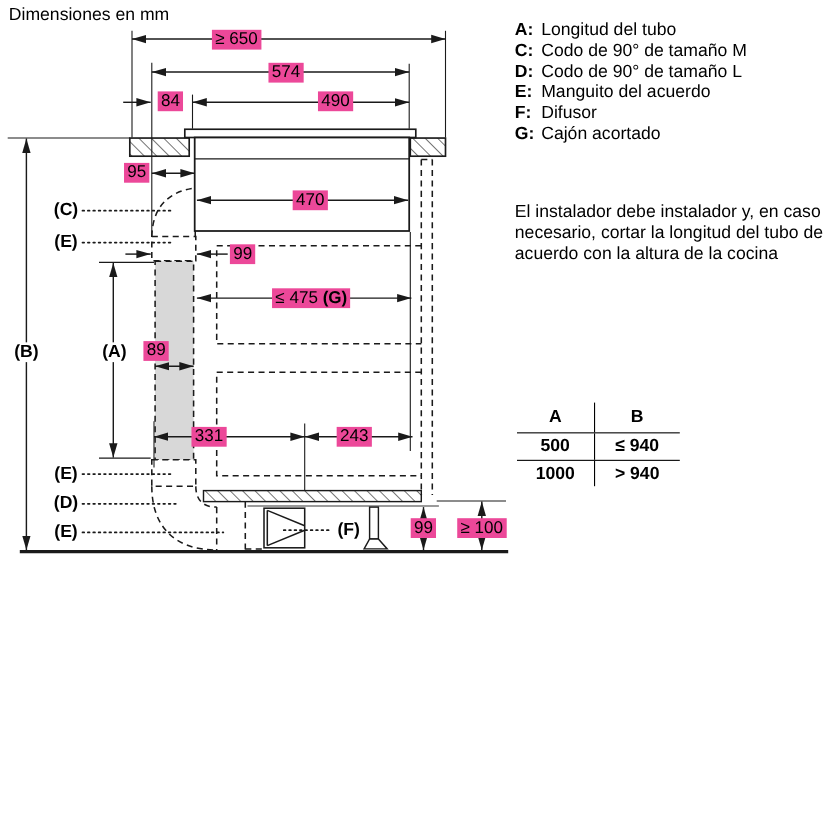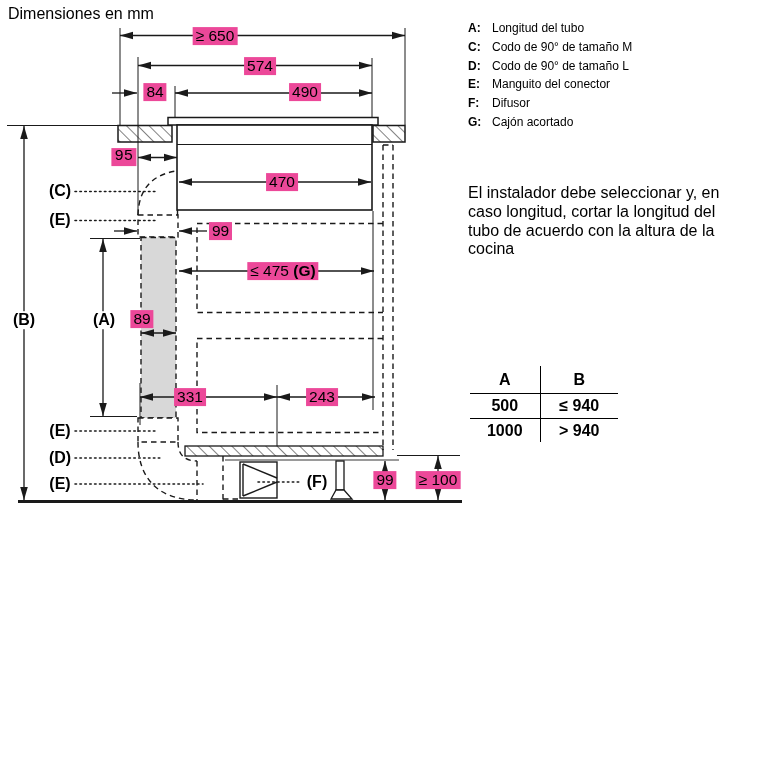--- a/index.html
+++ b/index.html
@@ -2,25 +2,25 @@
 <html><head>
 <meta charset="utf-8">
 <style>
   html,body{margin:0;padding:0;background:#fff;}
   .stage{position:relative;width:760px;height:760px;background:#fff;overflow:hidden;
          font-family:"Liberation Sans",sans-serif;color:#000;}
   .draw{position:absolute;left:0;top:0;}
   .t{position:absolute;font-size:15.5px;color:#000;white-space:nowrap;line-height:1.15;}
   .dim{transform:translate(-50%,-50%);background:#ec4899;padding:0 3px;}
   .dim.anchor-left{transform:translate(0,-50%);}
-  .dim.anchor-right{transform:translate(-100%,-50%);font-family:Liberation Mono, monospace;}
+  .dim.anchor-right{transform:translate(-100%,-50%);}
   .lbl{position:absolute;font-weight:bold;font-size:16px;transform:translate(-50%,-50%);
        background:#fff;padding:0 2px;white-space:nowrap;line-height:1.1;}
   .title{position:absolute;left:8px;top:5px;font-size:16px;}
-  .legend{position:absolute;left:468px;top:19px;font-size:12px;line-height:18.8px;}
+  .legend{position:absolute;left:468px;top:19px;font-size:16px;line-height:18.8px;}
   .leg-key{font-weight:bold;display:inline-block;min-width:24px;}
   .note{position:absolute;left:468px;top:184px;width:282px;font-size:16px;line-height:18.8px;}
   .tbl{position:absolute;left:470px;top:366px;width:148px;font-size:16px;}
   .tr{display:flex;font-weight:bold;}
   .td{text-align:center;}
   .c1{width:70px;border-right:1.5px solid #000;}
   .c2{width:78px;}
   .tr.th{font-weight:bold;height:27px;line-height:27px;border-bottom:1.5px solid #000;}
   .tr.r1{height:24px;line-height:24px;border-bottom:1.5px solid #000;}
   .tr.r2{height:23px;line-height:23px;}
@@ -157,26 +157,26 @@
   <div class="lbl" style="left:60px;top:458px">(D)</div>
   <div class="lbl" style="left:60px;top:484px">(E)</div>
   <div class="lbl" style="left:317px;top:482px">(F)</div>
 
   <div class="title">Dimensiones en mm</div>
 
   <div class="legend">
     <div><span class="leg-key">A:</span><span>Longitud del tubo</span></div>
     <div><span class="leg-key">C:</span><span>Codo de 90° de tamaño M</span></div>
     <div><span class="leg-key">D:</span><span>Codo de 90° de tamaño L</span></div>
-    <div><span class="leg-key">E:</span><span>Manguito del conector</span></div>
+    <div><span class="leg-key">E:</span><span>Manguito del acuerdo</span></div>
     <div><span class="leg-key">F:</span><span>Difusor</span></div>
     <div><span class="leg-key">G:</span><span>Cajón acortado</span></div>
   </div>
 
-  <div class="note">El instalador debe seleccionar y, en caso longitud, cortar la longitud del tubo de acuerdo con la altura de la cocina</div>
+  <div class="note">El instalador debe instalador y, en caso necesario, cortar la longitud del tubo de acuerdo con la altura de la cocina</div>
 
   <div class="tbl">
     <div class="tr th">
       <div class="td c1">A</div>
       <div class="td c2">B</div>
     </div>
     <div class="tr r1">
       <div class="td c1">500</div>
       <div class="td c2">≤ 940</div>
     </div>

